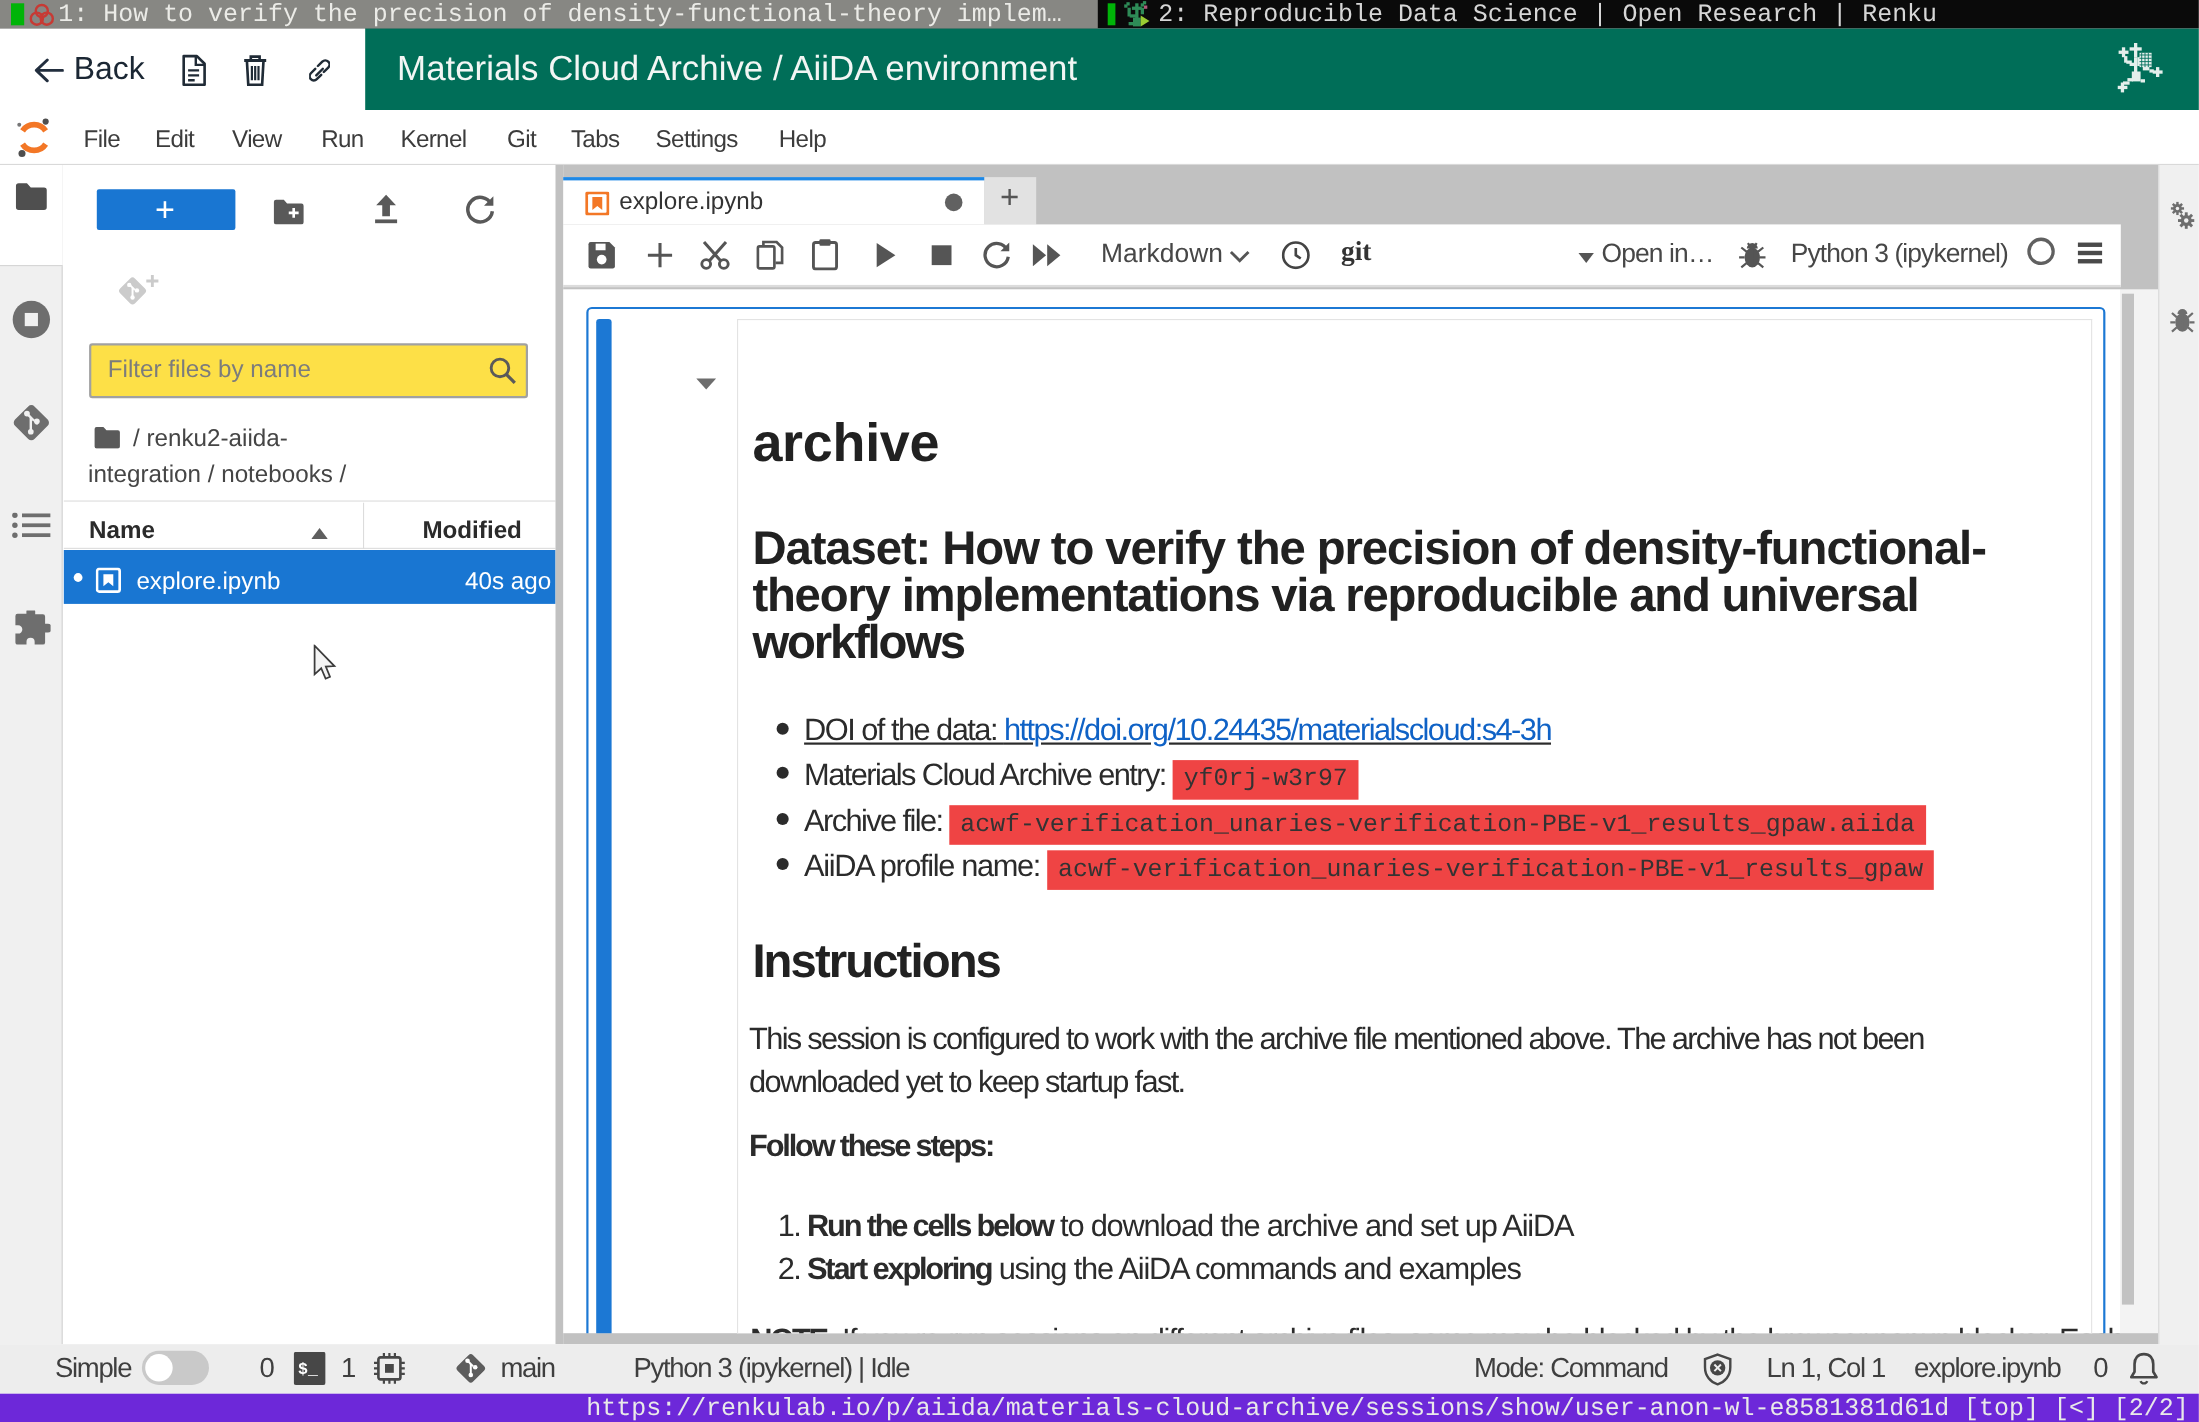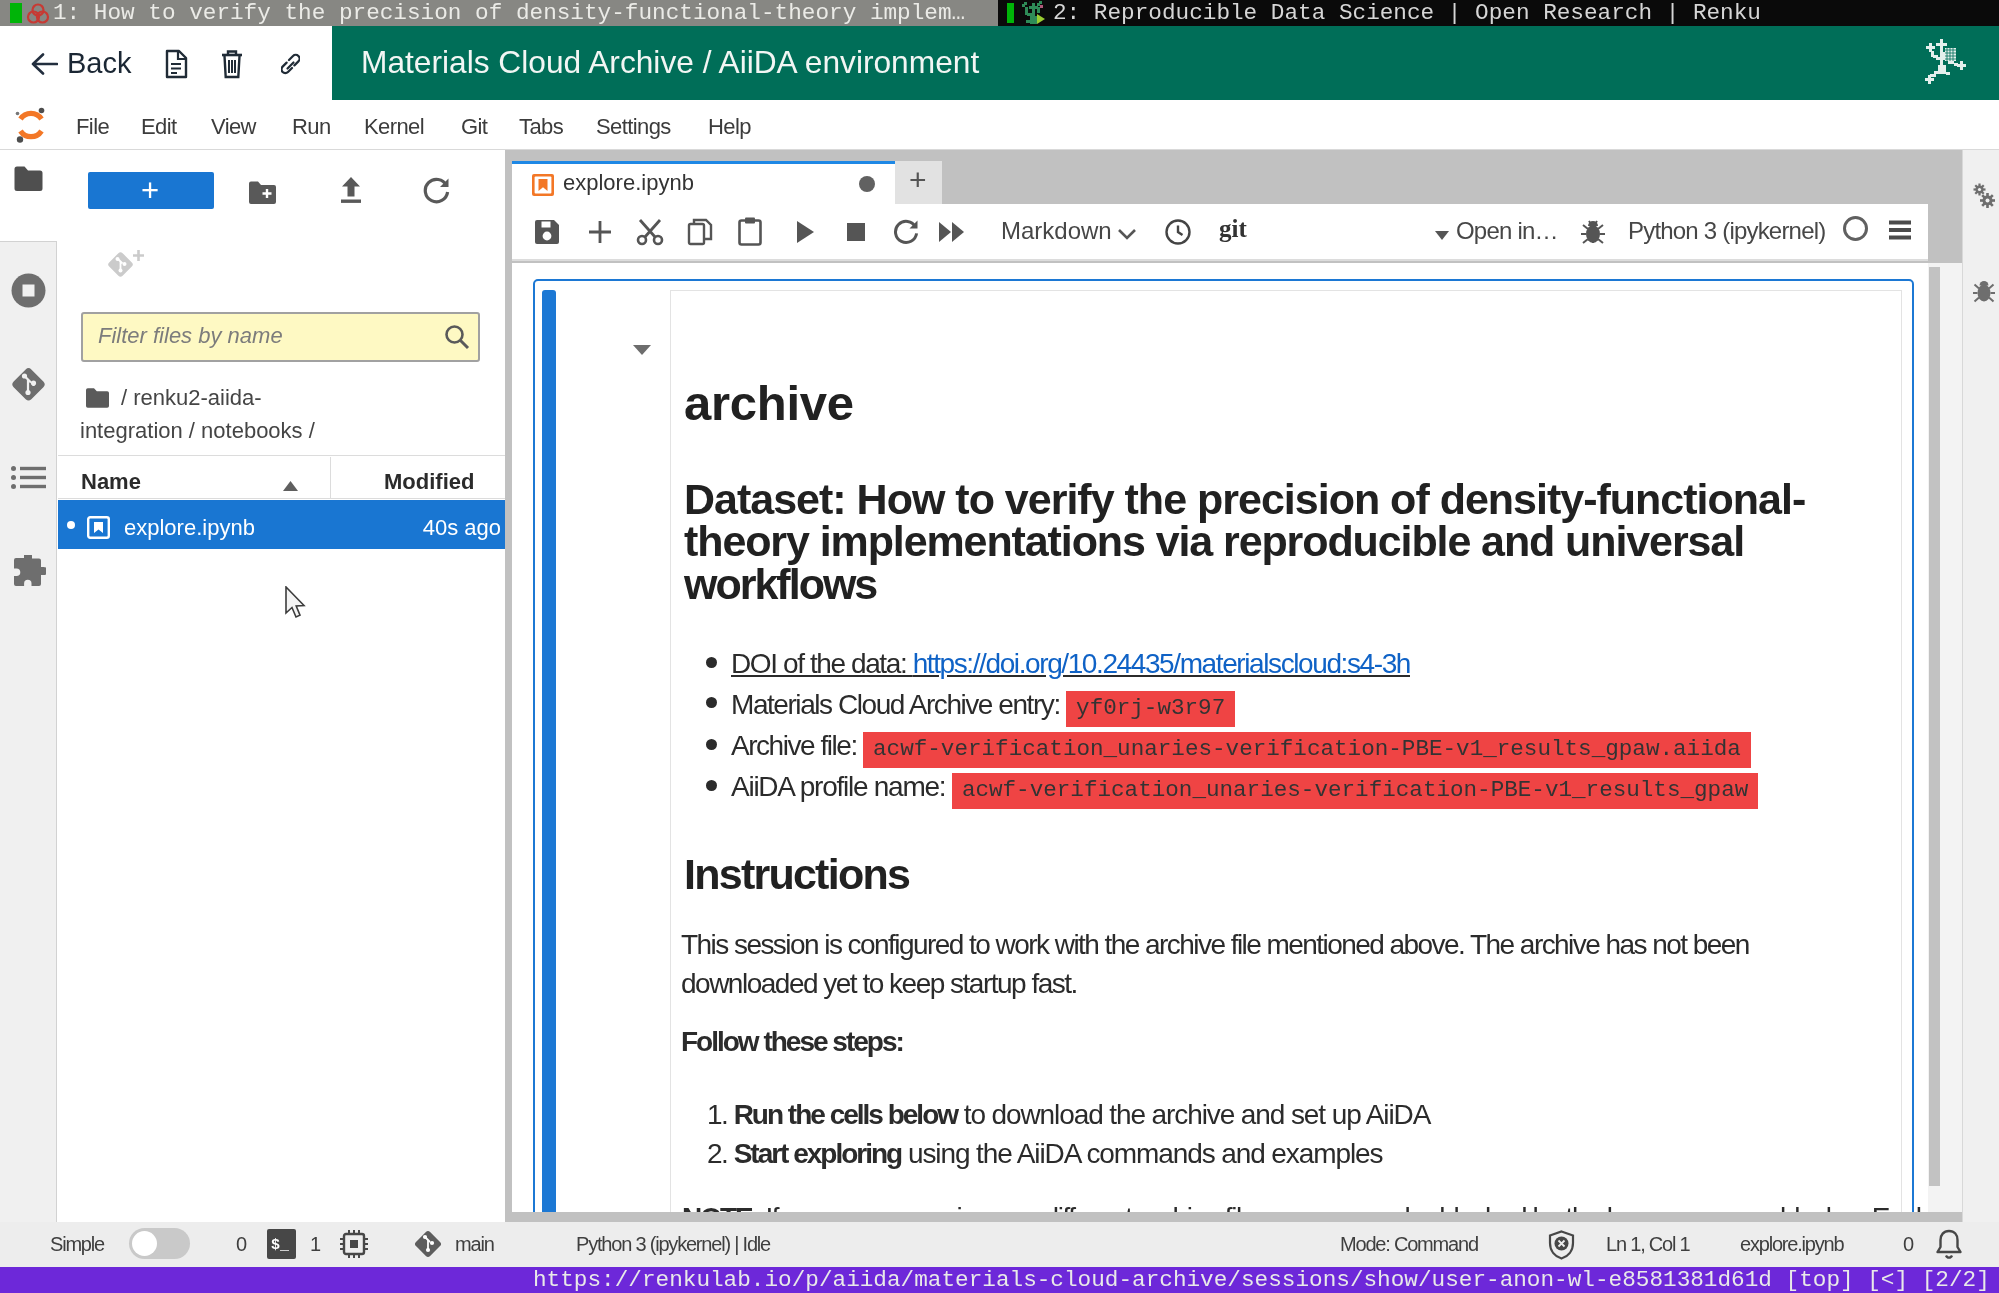--- a/index.html
+++ b/index.html
@@ -23,22 +23,22 @@
   #menubar { left:0; top:100px; width:1999px; height:50px; background:#fff; border-bottom:1px solid #d9d9d9; }
   .menuitem { position:absolute; top:114px; font-size:22px; color:#3c3c3c; letter-spacing:-0.6px; }
 
   
   #lrail { left:0; top:150px; width:57px; height:1072px; background:#f0f0f0; border-right:1px solid #d2d2d2; }
   #lrail-active { position:absolute; left:0; top:0; width:57px; height:92px; background:#ffffff; border-bottom:1px solid #d2d2d2;}
 
   
   #fpanel { left:58px; top:150px; width:447px; height:1072px; background:#fff; }
   #newbtn { position:absolute; left:30px; top:22px; width:126px; height:37px; background:#1976d2; border-radius:2px; }
-  #filterbox { position:absolute; left:23px; top:162px; width:399px; height:50px; background:#fef9c3;
-               border:2px solid #a1a1a1; border-radius:3px;font-style:italic; }
+  #filterbox { position:absolute; left:23px; top:162px; width:399px; height:50px; background:#fde047;
+               border:2px solid #a1a1a1; border-radius:3px; }
   .bc { position:absolute; font-size:22px; color:#454545; }
   #fb-headline { position:absolute; left:0px; top:305px; width:447px; height:44px; border-top:1px solid #dcdcdc; border-bottom:1px solid #dcdcdc; }
   #fb-row { position:absolute; left:0px; top:350px; width:447px; height:49px; background:#1976d2; color:#fff; }
 
   
   #split { left:505px; top:150px; width:7px; height:1072px; background:#c1c1c1; }
 
   
   #dock { left:512px; top:150px; width:1450px; height:1072px; background:#c1c1c1; }
   #tab-active { position:absolute; left:0; top:11px; width:383px; height:43px; background:#ffffff; border-top:3px solid #1e88e5; }
@@ -61,21 +61,21 @@
   .bodyline b { letter-spacing:-2px; }
   .blt { position:absolute; width:11px; height:11px; border-radius:50%; background:#2b2b2b; }
   .codespan { font-family:"Liberation Mono", monospace; font-size:22.6px; background:#ef4444; padding:4px 10px 6px 10px; color:#333; letter-spacing:0; }
   .mdlink { color:#0f62c6; }
 
   
   #rrail { left:1962px; top:150px; width:37px; height:1072px; background:#f0f0f0; border-left:1px solid #d8d8d8; }
 
   
   #sbar { left:0; top:1222px; width:1999px; height:45px; background:#ededed; }
-  .stxt { position:absolute; font-size:20px; color:#3f3f3f; line-height:45px; top:0; letter-spacing:-1.2px; }
+  .stxt { position:absolute; font-size:25px; color:#3f3f3f; line-height:45px; top:0; letter-spacing:-1.2px; }
 
   
   #ubar { left:0; top:1267px; width:1999px; height:40px; background:#6d28d9; }
   #urltxt { position:absolute; left:533px; top:0; font-family:"Liberation Mono", monospace;
             font-size:22.7px; line-height:26px; color:#e9e9e9; }
 </style>
 </head>
 <body>
 <div id="root">
 

